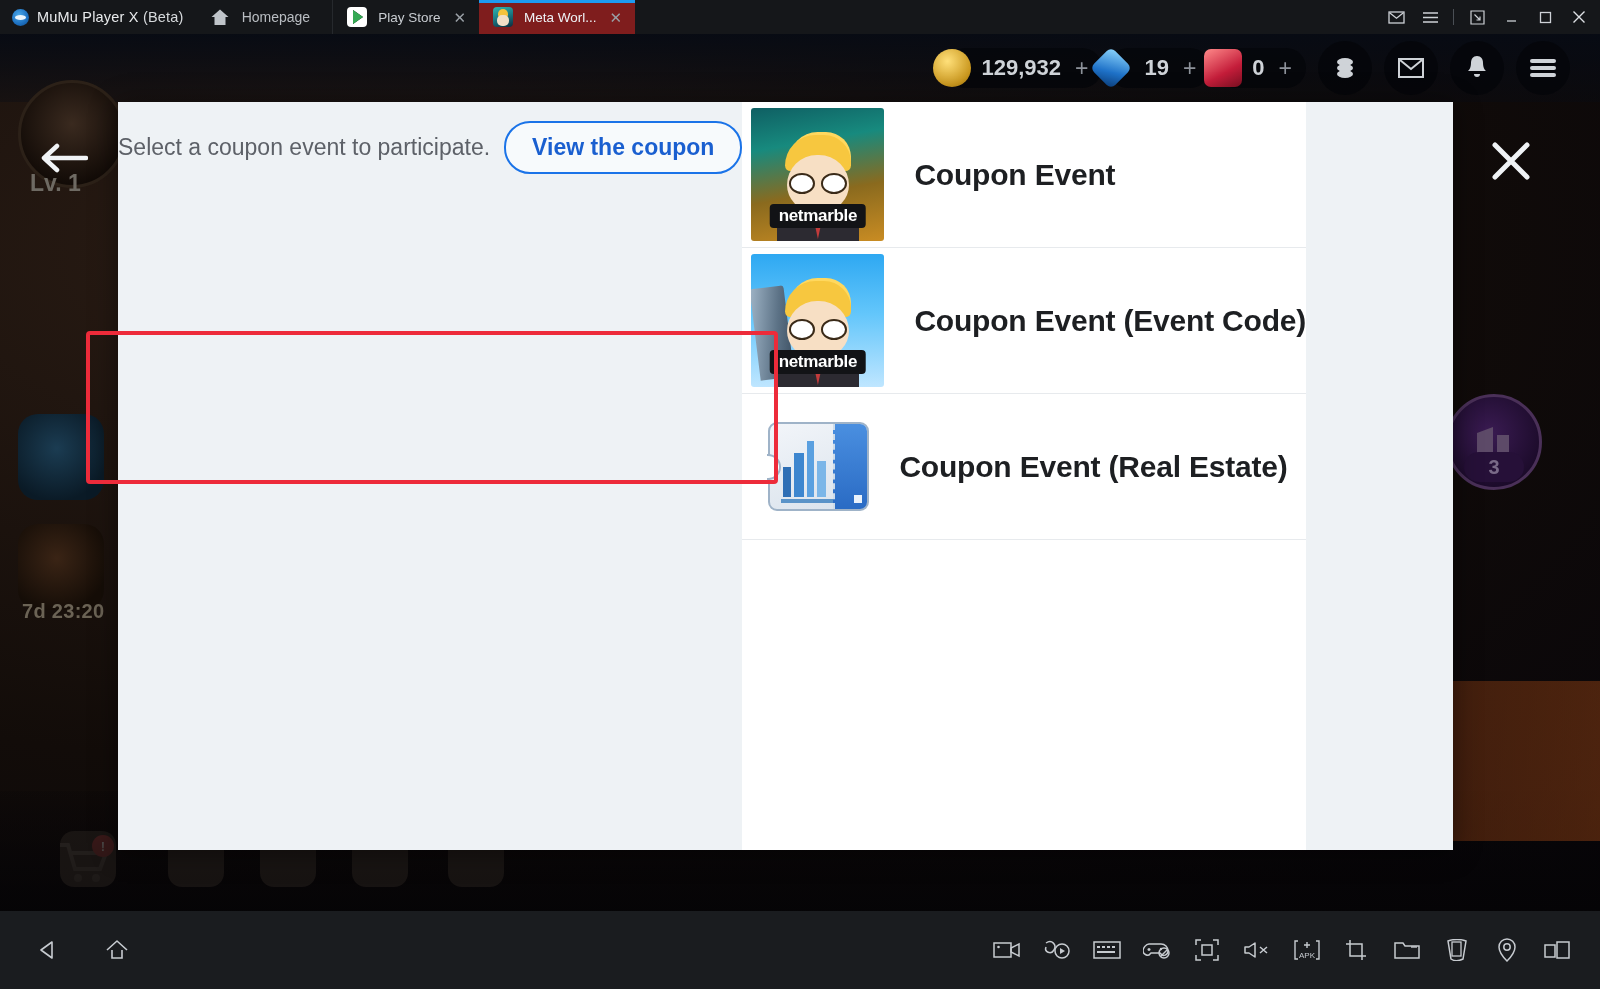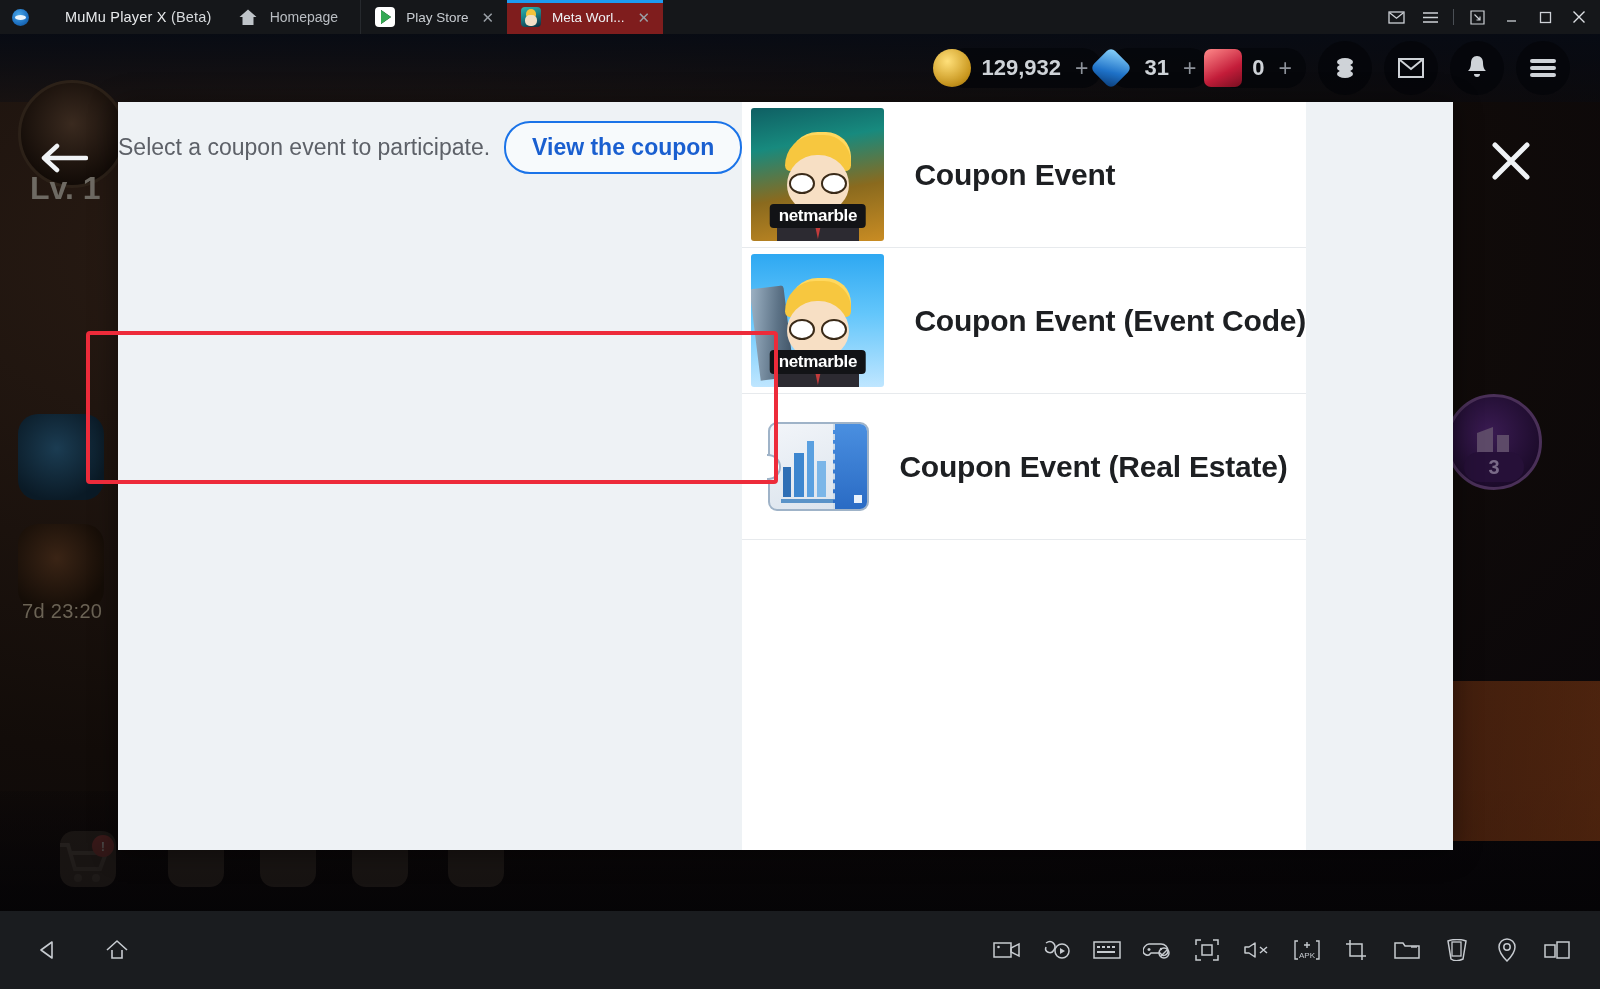--- a/index.html
+++ b/index.html
@@ -20,21 +20,21 @@
   .tb-brand { display: flex; align-items: center; padding: 0 10px 0 12px; gap: 8px; }
   .tb-logo {
     width: 17px; height: 17px; border-radius: 50%;
     background: radial-gradient(circle at 40% 35%, #4aa8e8 0%, #1c6fc0 60%, #124a86 100%);
     position: relative; flex: none;
   }
   .tb-logo::after {
     content: ""; position: absolute; left: 3px; top: 6px; width: 11px; height: 5px;
     border-radius: 50%; background: #eaf4fb;
   }
-  .tb-title { color: #e8eaec; font-size: 14.5px; letter-spacing: .2px; white-space: nowrap; margin-left: 28px; }
+  .tb-title { color: #e8eaec; font-size: 14.5px; letter-spacing: .2px; white-space: nowrap; }
   .tb-title .beta { color: #d6d9dc; }
   .tb-home {
     display: flex; align-items: center; gap: 12px; padding: 0 22px 0 16px;
     color: #b9bdc2; font-size: 14px;
   }
   .home-glyph { display: block; }
   .tabs { display: flex; align-items: stretch; }
   .tab {
     display: flex; align-items: center; gap: 11px;
     padding: 0 13px 0 14px; min-width: 128px;
@@ -124,30 +124,30 @@
     display: flex; align-items: center; justify-content: center; color: #f2f4f6;
   }
   .avatar-lv {
     position: absolute; left: 18px; top: 46px; width: 108px; height: 108px;
     border-radius: 50%;
     background: radial-gradient(circle at 50% 40%, #3a2a1f, #120b07 75%);
     border: 3px solid #2c2118;
   }
   .lv-text {
     position: absolute; left: 30px; top: 136px; color: #6e6a63;
-    font-size: 32px; font-weight: bold;
+    font-size: 23px; font-weight: bold;
   }
   .side-badge {
     position: absolute; left: 18px; width: 86px; height: 86px; border-radius: 20px;
   }
   .sb1 { top: 380px; background: radial-gradient(circle at 45% 40%, #1b3c52, #0a1a26 75%); }
   .sb2 { top: 490px; background: radial-gradient(circle at 45% 40%, #3a2415, #150d07 75%); }
   .timer-text {
     position: absolute; left: 22px; top: 566px; color: #6b6355;
-    font-size: 20px; font-weight: normal; letter-spacing: .3px;
+    font-size: 20px; font-weight: bold; letter-spacing: .3px;
   }
   .cart {
     position: absolute; left: 58px; bottom: 26px; color: #3a3a3a; font-size: 40px;
   }
   .cart-badge {
     position: absolute; left: 92px; bottom: 54px; width: 22px; height: 22px;
     border-radius: 50%; background: #8d1b20; color: #ddd;
     font-size: 13px; display: flex; align-items: center; justify-content: center; font-weight: bold;
   }
   .right-building {
@@ -393,21 +393,21 @@
   <div class="game">
 
     <div class="hud-top">
       <div class="cur">
         <span class="orb coin"></span>
         <span>129,932</span>
         <span class="plus">+</span>
       </div>
       <div class="cur">
         <span class="orb gem"></span>
-        <span>31</span>
+        <span>19</span>
         <span class="plus">+</span>
       </div>
       <div class="cur">
         <span class="orb red"></span>
         <span>0</span>
         <span class="plus">+</span>
       </div>
       <div class="hud-ico">
         <svg width="26" height="24" viewBox="0 0 26 24">
             <g fill="#cfd3d8">

